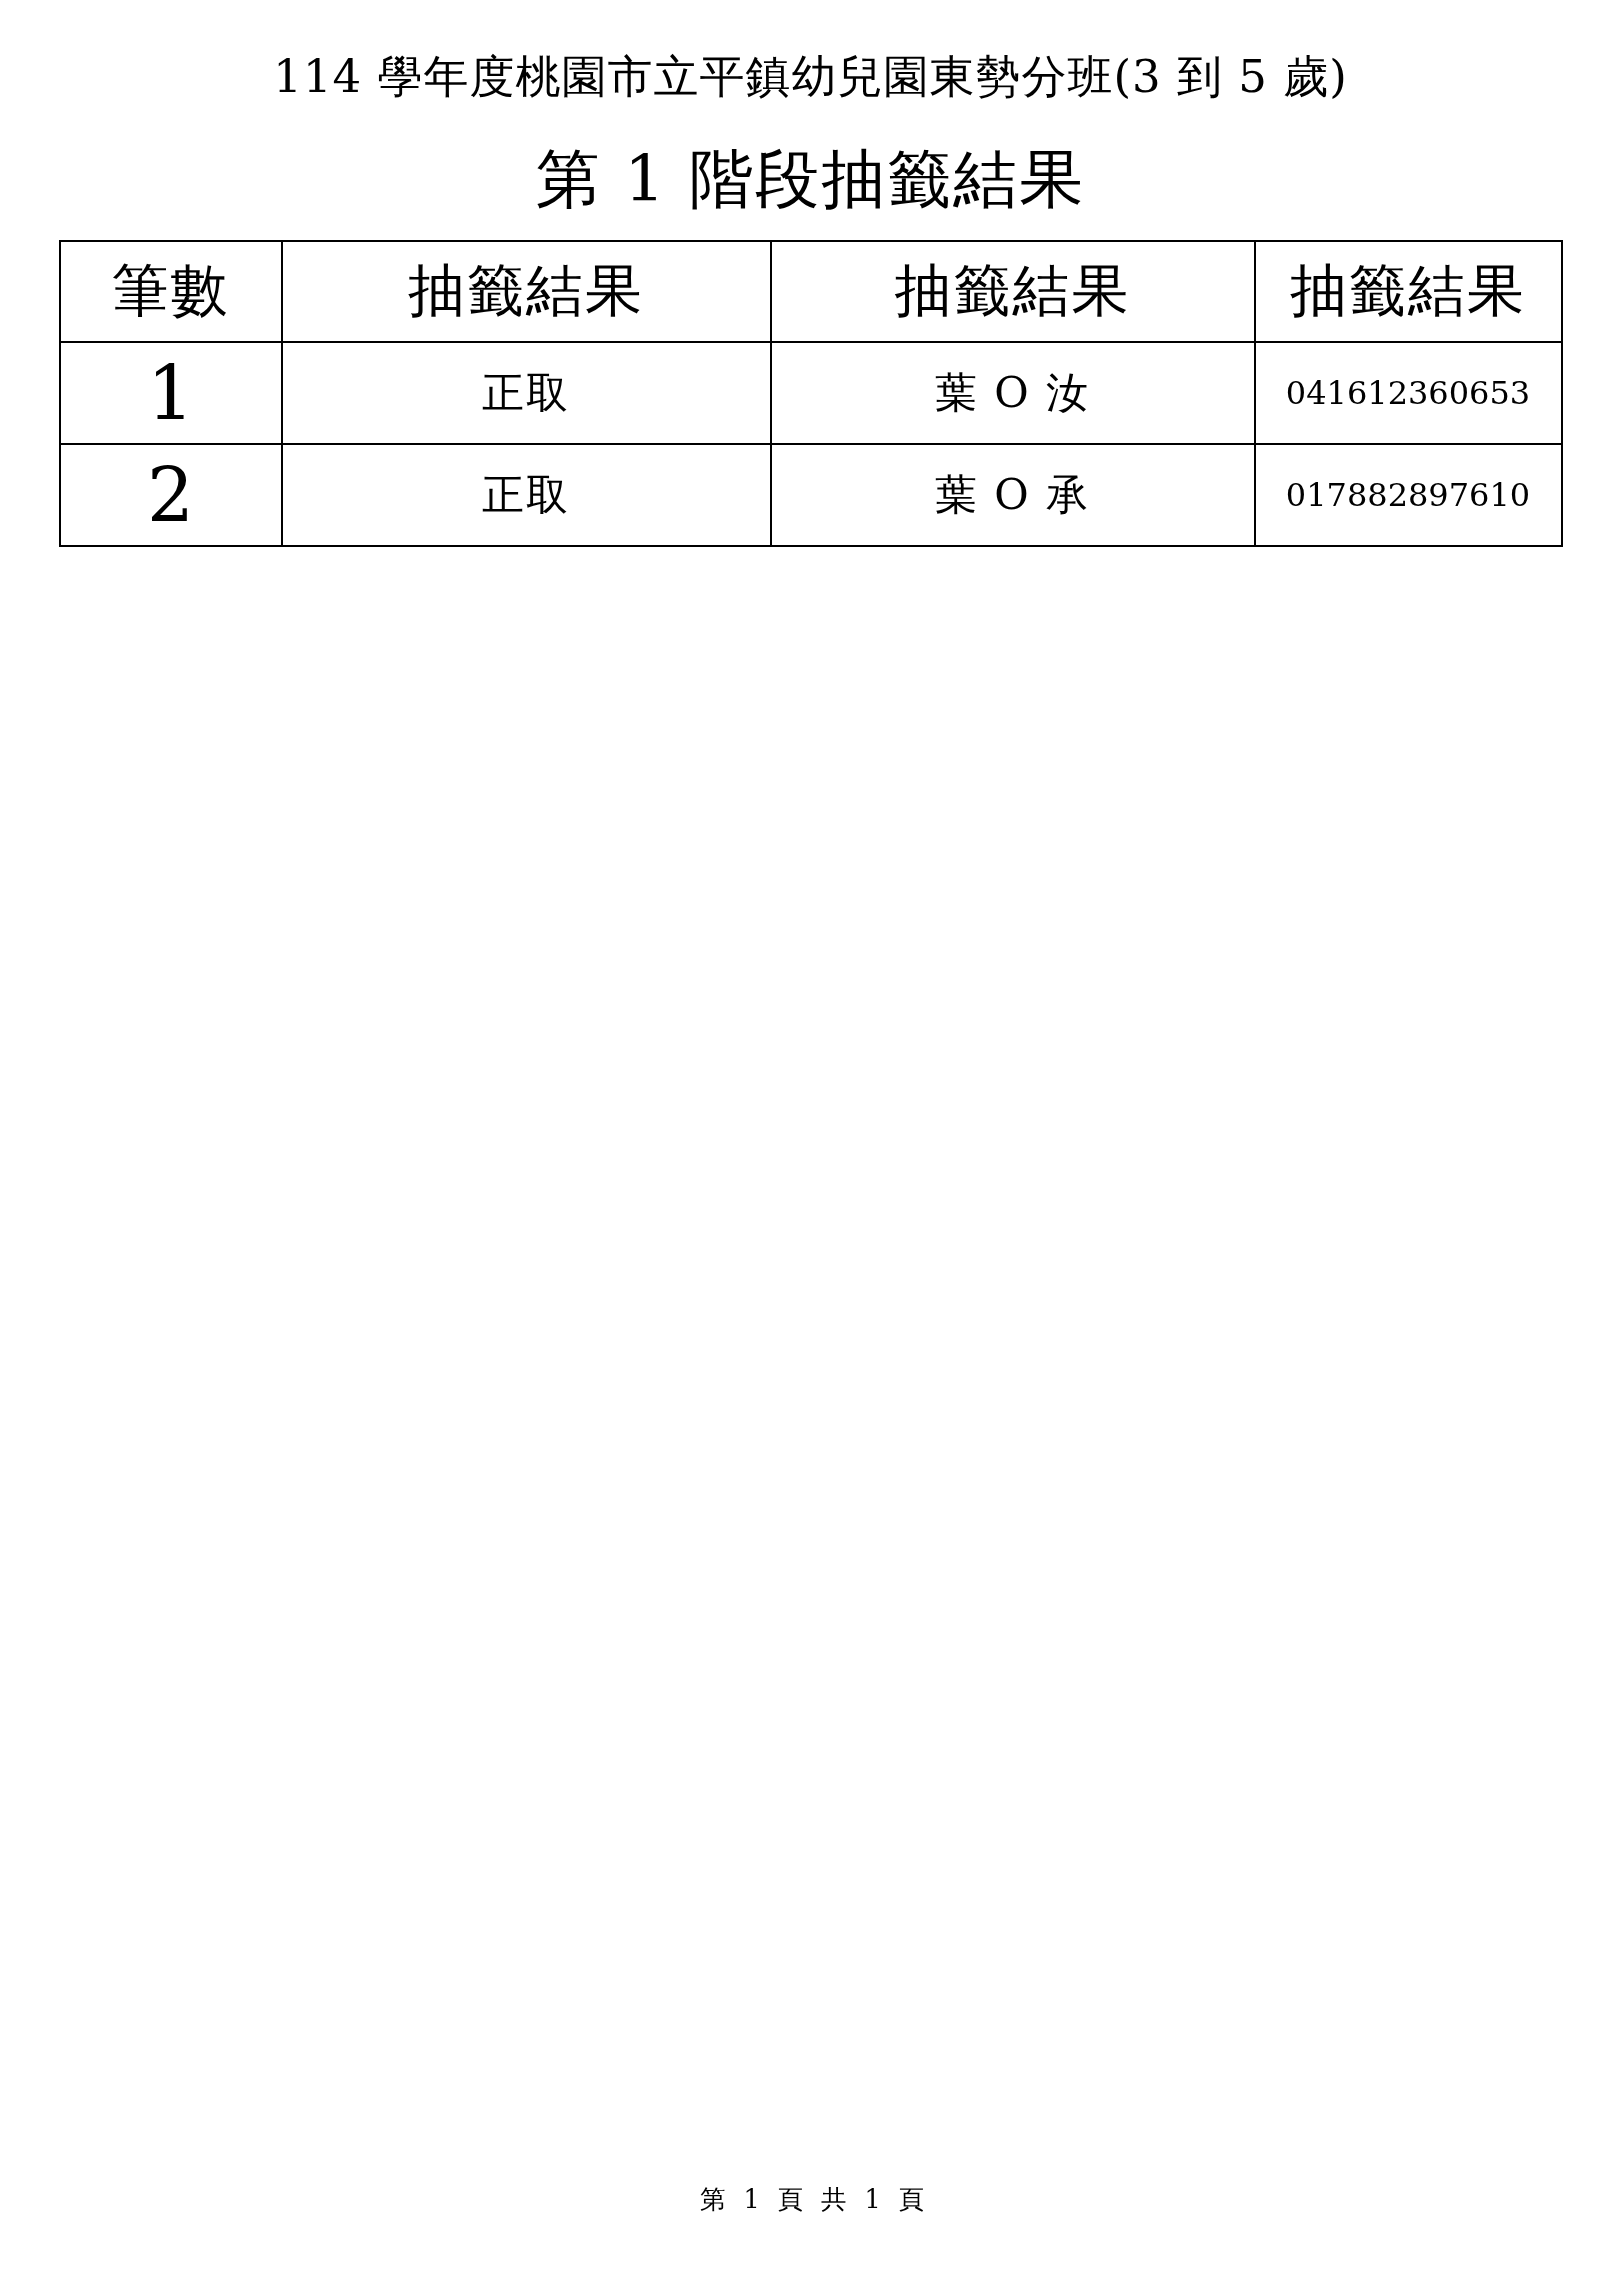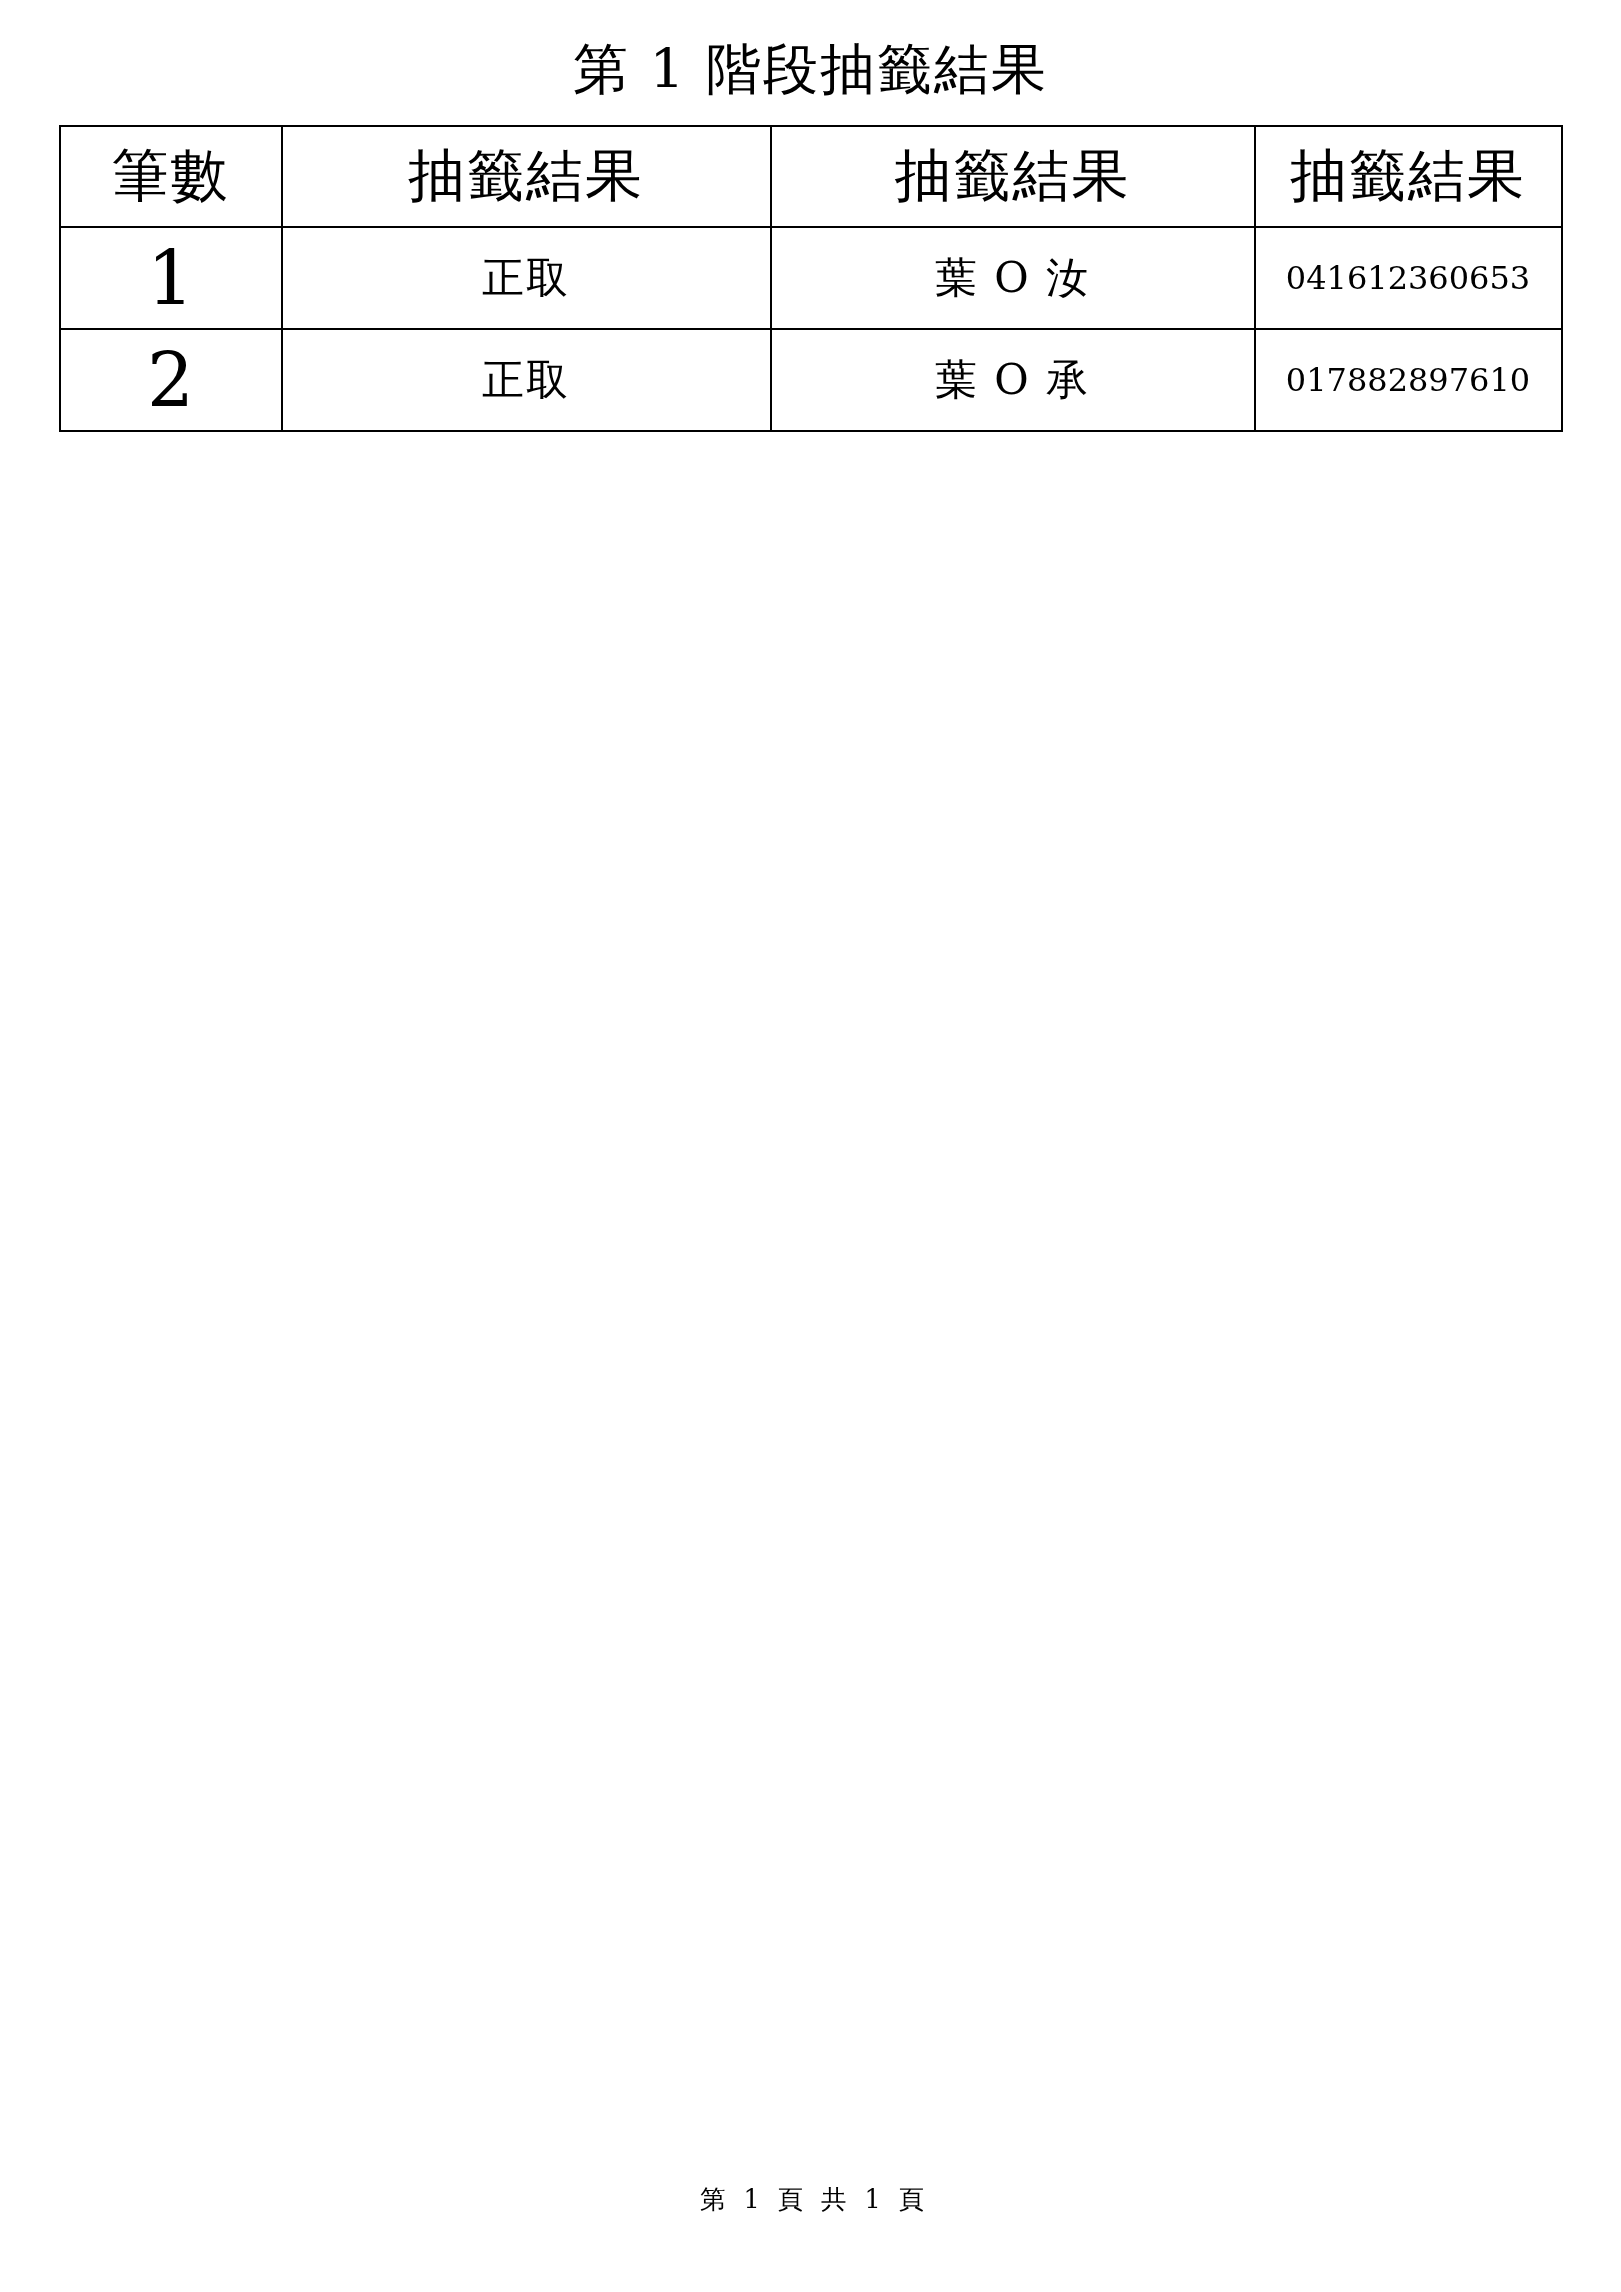--- a/index.html
+++ b/index.html
@@ -21,21 +21,21 @@
     text-align: center;
     font-size: 45px;
     font-weight: normal;
     letter-spacing: 1px;
     line-height: 1.25;
     margin: 0;
   }
   .doc-subtitle {
     margin: 39px 0 4px 0;
     text-align: center;
-    font-size: 55px;
+    font-size: 64px;
     font-weight: normal;
     letter-spacing: 2px;
     line-height: 1.1;
   }
   table.results {
     width: 1503px;
     margin: 25.5px auto 0 auto;
     border-collapse: collapse;
     table-layout: fixed;
     border: 2.9px solid #000000;
@@ -81,20 +81,21 @@
     text-align: center;
     font-size: 25.5px;
     letter-spacing: 4.9px;
   }
 </style>
 </head>
 <body>
 
 <div class="page">
 
+  <h1 class="doc-title">114 學年度桃園市立平鎮幼兒園東勢分班(3 到 5 歲)</h1>
 
   <h2 class="doc-subtitle">第 1 階段抽籤結果</h2>
 
   <table class="results">
     <colgroup>
       <col style="width:222px">
       <col style="width:489px">
       <col style="width:484px">
       <col style="width:307px">
     </colgroup>

